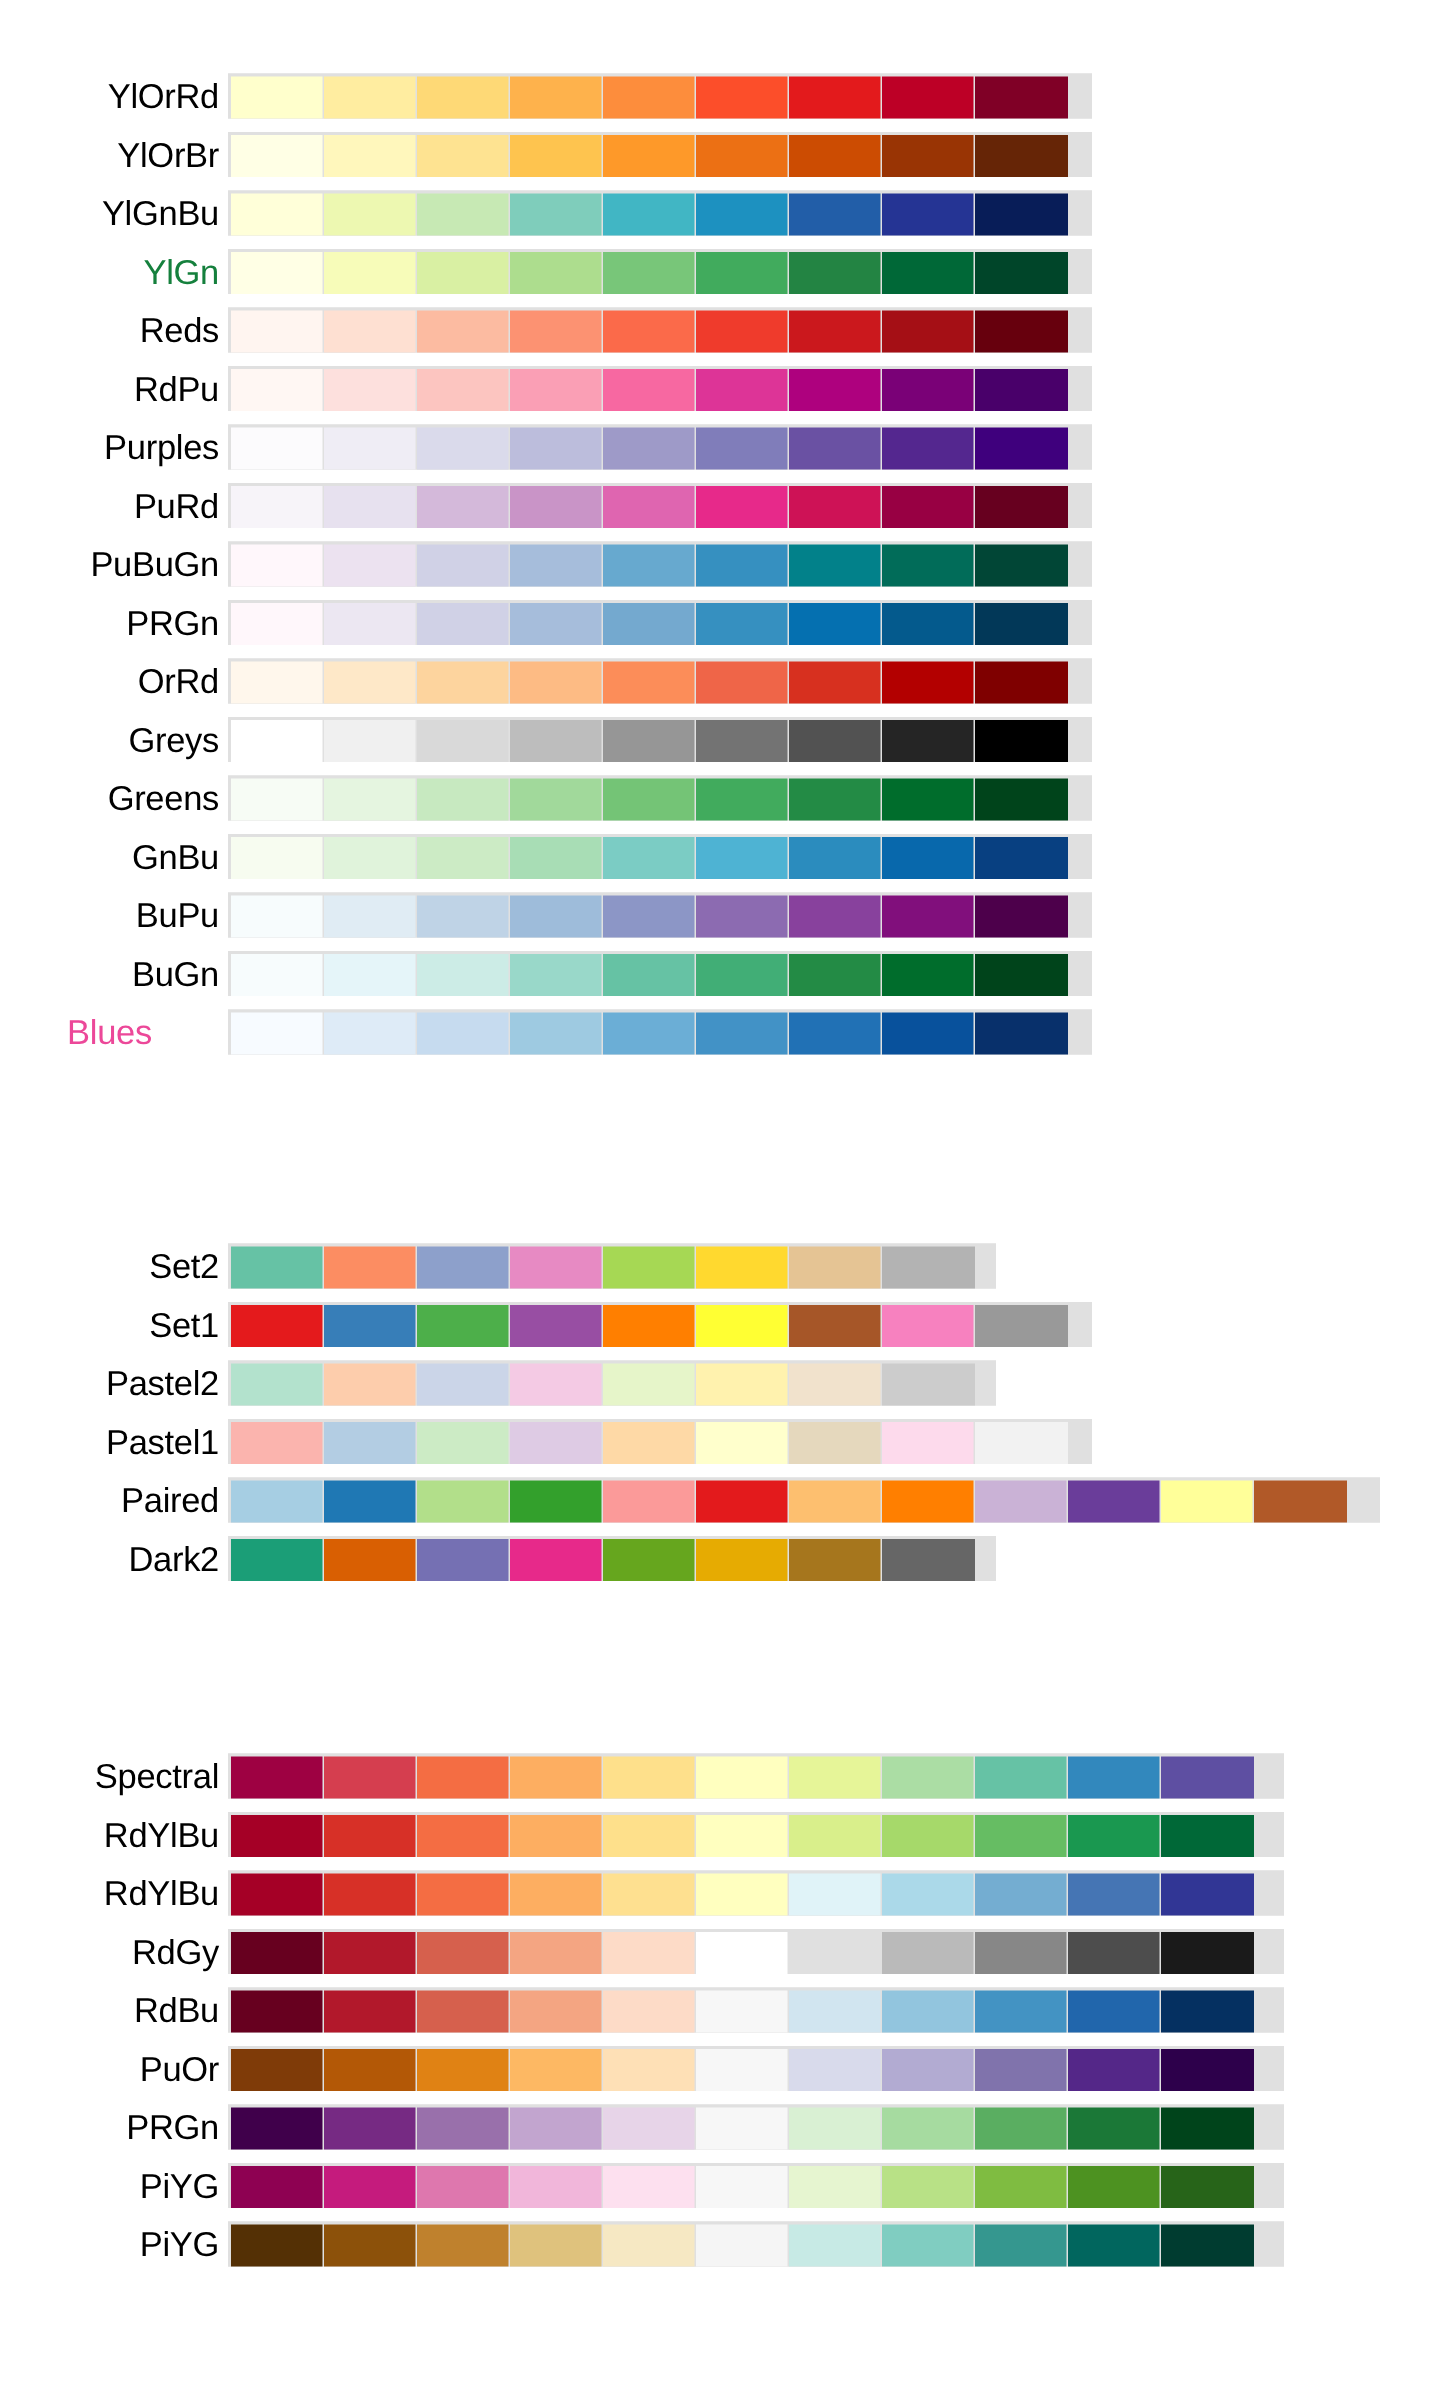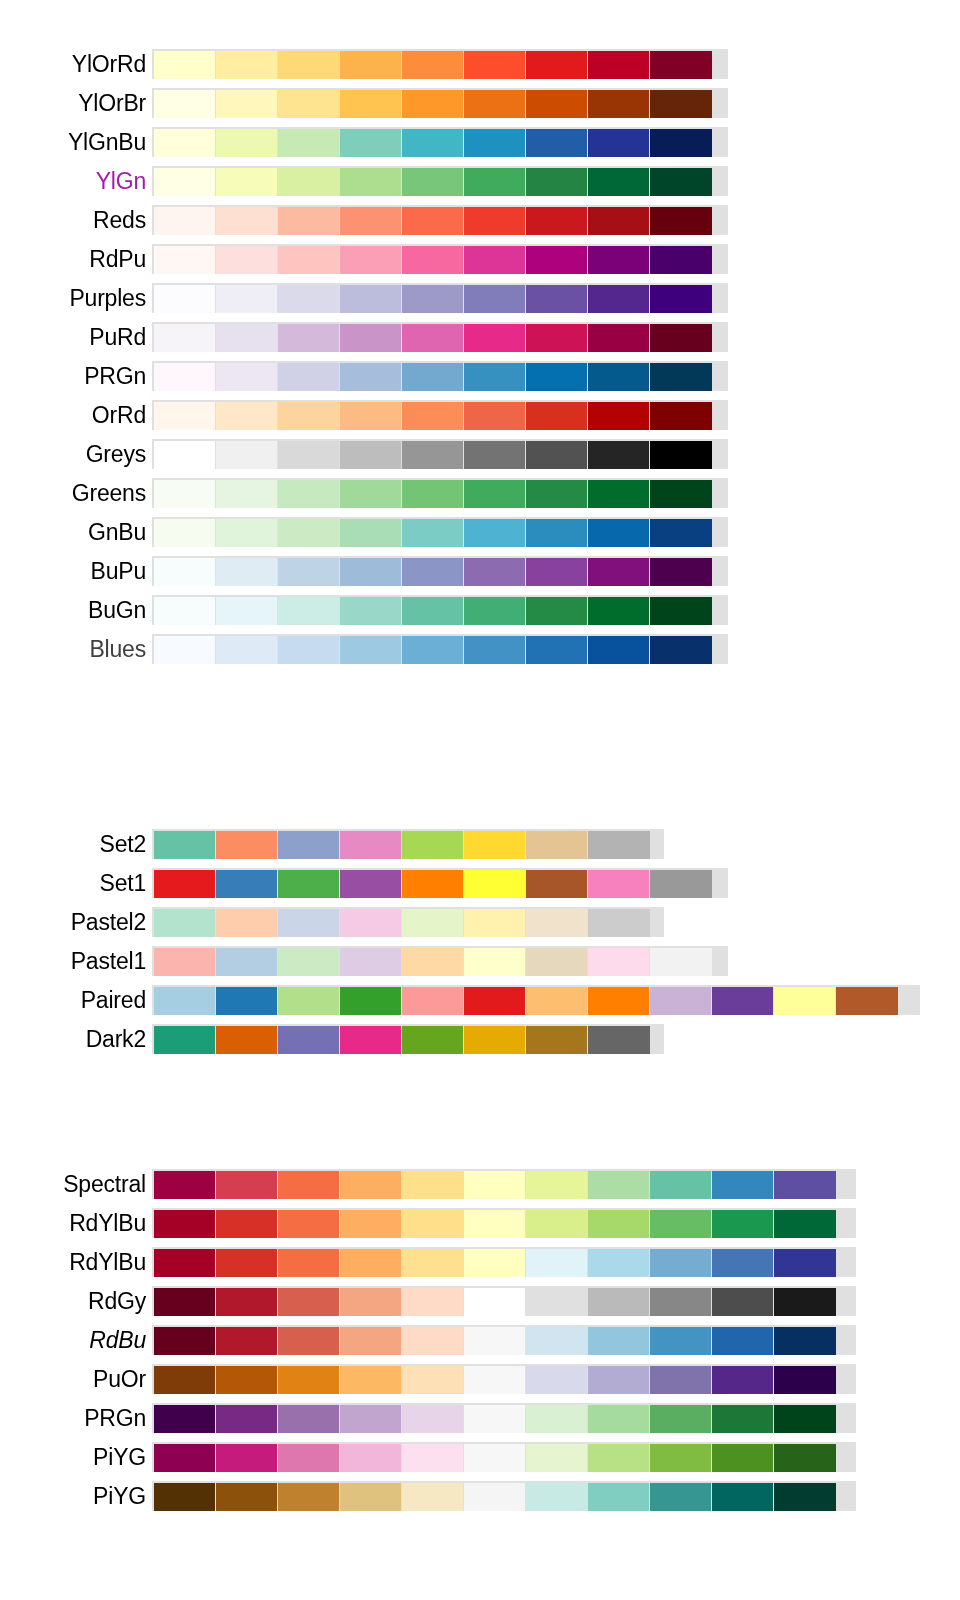--- a/index.html
+++ b/index.html
@@ -100,21 +100,21 @@
           <div class="swatch" style="background: rgb(199, 233, 180); width: 61px;"></div>
           <div class="swatch" style="background: rgb(127, 205, 187); width: 61px;"></div>
           <div class="swatch" style="background: rgb(65, 182, 196); width: 61px;"></div>
           <div class="swatch" style="background: rgb(29, 145, 192); width: 61px;"></div>
           <div class="swatch" style="background: rgb(34, 94, 168); width: 61px;"></div>
           <div class="swatch" style="background: rgb(37, 52, 148); width: 61px;"></div>
           <div class="swatch" style="background: rgb(8, 29, 88); width: 62px;"></div>
         </div>
       </div>
       <div class="cmap-row">
-        <div class="cmap-label" style="color: #a21caf;">YlGn</div>
+        <div class="cmap-label" style="color: #15803d;">YlGn</div>
         <div class="cmap-bar" style="background: rgb(224, 224, 224); border-color: rgb(224, 224, 224); width: 576px;">
           <div class="swatch" style="background: rgb(255, 255, 229); width: 61px;"></div>
           <div class="swatch" style="background: rgb(247, 252, 185); width: 61px;"></div>
           <div class="swatch" style="background: rgb(217, 240, 163); width: 61px;"></div>
           <div class="swatch" style="background: rgb(173, 221, 142); width: 61px;"></div>
           <div class="swatch" style="background: rgb(120, 198, 121); width: 61px;"></div>
           <div class="swatch" style="background: rgb(65, 171, 93); width: 61px;"></div>
           <div class="swatch" style="background: rgb(35, 132, 67); width: 61px;"></div>
           <div class="swatch" style="background: rgb(0, 104, 55); width: 61px;"></div>
           <div class="swatch" style="background: rgb(0, 69, 41); width: 62px;"></div>
@@ -170,20 +170,34 @@
           <div class="swatch" style="background: rgb(212, 185, 218); width: 61px;"></div>
           <div class="swatch" style="background: rgb(201, 148, 199); width: 61px;"></div>
           <div class="swatch" style="background: rgb(223, 101, 176); width: 61px;"></div>
           <div class="swatch" style="background: rgb(231, 41, 138); width: 61px;"></div>
           <div class="swatch" style="background: rgb(206, 18, 86); width: 61px;"></div>
           <div class="swatch" style="background: rgb(152, 0, 67); width: 61px;"></div>
           <div class="swatch" style="background: rgb(103, 0, 31); width: 62px;"></div>
         </div>
       </div>
       <div class="cmap-row">
+        <div class="cmap-label" style="color: rgb(0, 0, 0);">PuBuGn</div>
+        <div class="cmap-bar" style="background: rgb(224, 224, 224); border-color: rgb(224, 224, 224); width: 576px;">
+          <div class="swatch" style="background: rgb(255, 247, 251); width: 61px;"></div>
+          <div class="swatch" style="background: rgb(236, 226, 240); width: 61px;"></div>
+          <div class="swatch" style="background: rgb(208, 209, 230); width: 61px;"></div>
+          <div class="swatch" style="background: rgb(166, 189, 219); width: 61px;"></div>
+          <div class="swatch" style="background: rgb(103, 169, 207); width: 61px;"></div>
+          <div class="swatch" style="background: rgb(54, 144, 192); width: 61px;"></div>
+          <div class="swatch" style="background: rgb(2, 129, 138); width: 61px;"></div>
+          <div class="swatch" style="background: rgb(1, 108, 89); width: 61px;"></div>
+          <div class="swatch" style="background: rgb(1, 70, 54); width: 62px;"></div>
+        </div>
+      </div>
+      <div class="cmap-row">
         <div class="cmap-label" style="color: rgb(0, 0, 0);">PRGn</div>
         <div class="cmap-bar" style="background: rgb(224, 224, 224); border-color: rgb(224, 224, 224); width: 576px;">
           <div class="swatch" style="background: rgb(255, 247, 251); width: 61px;"></div>
           <div class="swatch" style="background: rgb(236, 231, 242); width: 61px;"></div>
           <div class="swatch" style="background: rgb(208, 209, 230); width: 61px;"></div>
           <div class="swatch" style="background: rgb(166, 189, 219); width: 61px;"></div>
           <div class="swatch" style="background: rgb(116, 169, 207); width: 61px;"></div>
           <div class="swatch" style="background: rgb(54, 144, 192); width: 61px;"></div>
           <div class="swatch" style="background: rgb(5, 112, 176); width: 61px;"></div>
           <div class="swatch" style="background: rgb(4, 90, 141); width: 61px;"></div>
@@ -268,21 +282,21 @@
           <div class="swatch" style="background: rgb(204, 236, 230); width: 61px;"></div>
           <div class="swatch" style="background: rgb(153, 216, 201); width: 61px;"></div>
           <div class="swatch" style="background: rgb(102, 194, 164); width: 61px;"></div>
           <div class="swatch" style="background: rgb(65, 174, 118); width: 61px;"></div>
           <div class="swatch" style="background: rgb(35, 139, 69); width: 61px;"></div>
           <div class="swatch" style="background: rgb(0, 109, 44); width: 61px;"></div>
           <div class="swatch" style="background: rgb(0, 68, 27); width: 62px;"></div>
         </div>
       </div>
       <div class="cmap-row">
-        <div class="cmap-label" style="color: #404040;">Blues</div>
+        <div class="cmap-label" style="color: #ec4899; text-align: center;">Blues</div>
         <div class="cmap-bar" style="background: rgb(224, 224, 224); border-color: rgb(224, 224, 224); width: 576px;">
           <div class="swatch" style="background: rgb(247, 251, 255); width: 61px;"></div>
           <div class="swatch" style="background: rgb(222, 235, 247); width: 61px;"></div>
           <div class="swatch" style="background: rgb(198, 219, 239); width: 61px;"></div>
           <div class="swatch" style="background: rgb(158, 202, 225); width: 61px;"></div>
           <div class="swatch" style="background: rgb(107, 174, 214); width: 61px;"></div>
           <div class="swatch" style="background: rgb(66, 146, 198); width: 61px;"></div>
           <div class="swatch" style="background: rgb(33, 113, 181); width: 61px;"></div>
           <div class="swatch" style="background: rgb(8, 81, 156); width: 61px;"></div>
           <div class="swatch" style="background: rgb(8, 48, 107); width: 62px;"></div>
@@ -434,21 +448,21 @@
           <div class="swatch" style="background: rgb(253, 219, 199); width: 61px;"></div>
           <div class="swatch" style="background: rgb(255, 255, 255); width: 61px;"></div>
           <div class="swatch" style="background: rgb(224, 224, 224); width: 61px;"></div>
           <div class="swatch" style="background: rgb(186, 186, 186); width: 61px;"></div>
           <div class="swatch" style="background: rgb(135, 135, 135); width: 61px;"></div>
           <div class="swatch" style="background: rgb(77, 77, 77); width: 61px;"></div>
           <div class="swatch" style="background: rgb(26, 26, 26); width: 62px;"></div>
         </div>
       </div>
       <div class="cmap-row">
-        <div class="cmap-label" style="color: rgb(0, 0, 0); font-style: italic;">RdBu</div>
+        <div class="cmap-label" style="color: rgb(0, 0, 0);">RdBu</div>
         <div class="cmap-bar" style="background: rgb(224, 224, 224); border-color: rgb(224, 224, 224); width: 704px;">
           <div class="swatch" style="background: rgb(103, 0, 31); width: 61px;"></div>
           <div class="swatch" style="background: rgb(178, 24, 43); width: 61px;"></div>
           <div class="swatch" style="background: rgb(214, 96, 77); width: 61px;"></div>
           <div class="swatch" style="background: rgb(244, 165, 130); width: 61px;"></div>
           <div class="swatch" style="background: rgb(253, 219, 199); width: 61px;"></div>
           <div class="swatch" style="background: rgb(247, 247, 247); width: 61px;"></div>
           <div class="swatch" style="background: rgb(209, 229, 240); width: 61px;"></div>
           <div class="swatch" style="background: rgb(146, 197, 222); width: 61px;"></div>
           <div class="swatch" style="background: rgb(67, 147, 195); width: 61px;"></div>

